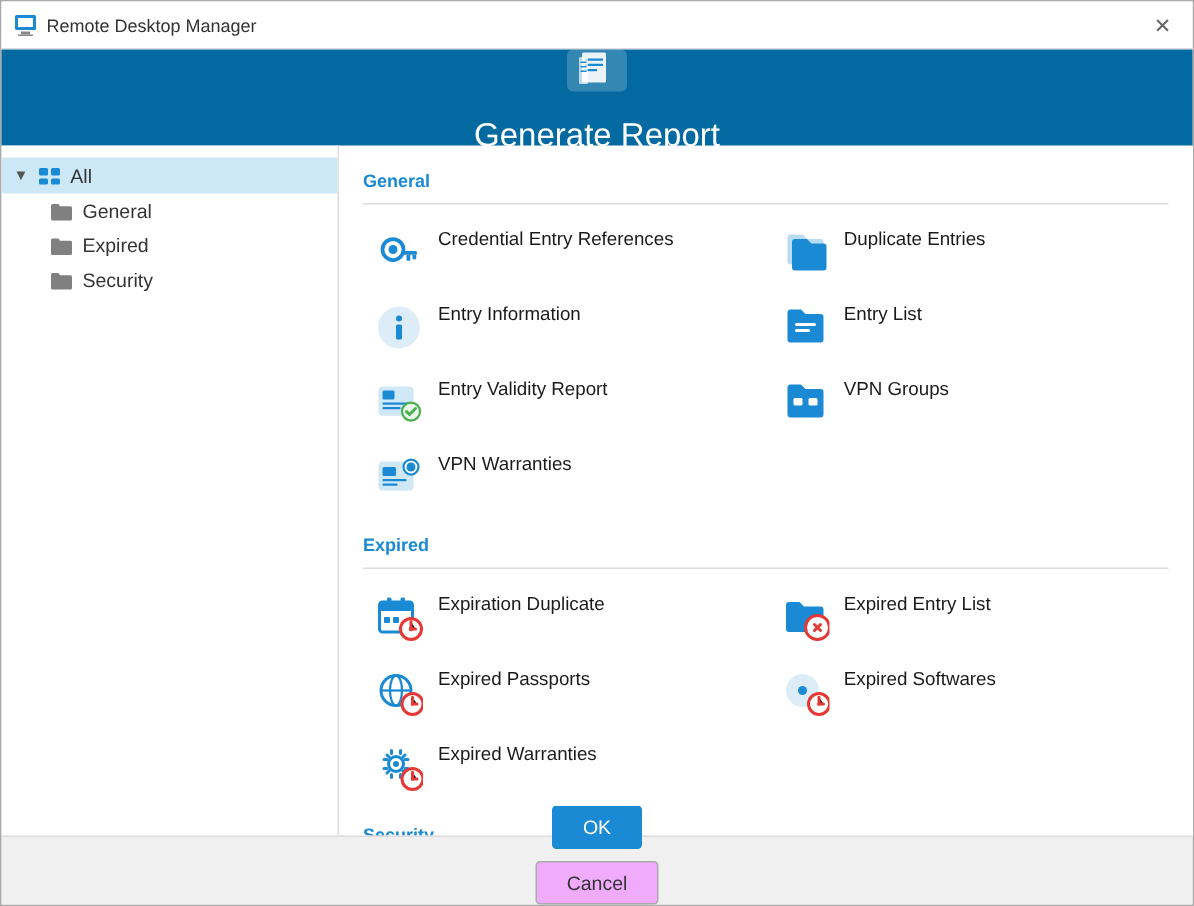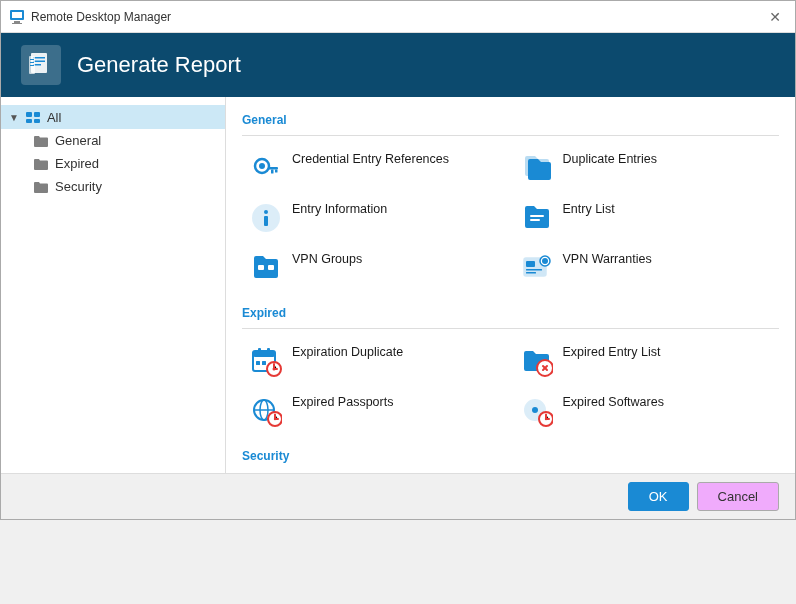--- a/index.html
+++ b/index.html
@@ -1,20 +1,20 @@
 <!DOCTYPE html>
 <html><head>
   <meta charset="utf-8">
   <style>
     * { box-sizing: border-box; margin: 0; padding: 0; }
     body { font-family: 'Segoe UI', Arial, sans-serif; font-size: 13px; background: #f0f0f0; }
 
     .window {
       width: 796px;
-      height: 520px;
+      height: 604px;
       background: #fff;
       border: 1px solid #aaa;
       display: flex;
       flex-direction: column;
       box-shadow: 2px 2px 8px rgba(0,0,0,0.3);
     }
 
     
     .titlebar {
       background: #fff;
@@ -43,27 +43,28 @@
       display: flex;
       align-items: center;
       justify-content: center;
       cursor: pointer;
       font-size: 14px;
       color: #666;
     }
 
     
     .header {
-      background: #0c4a6e;
+      background: #0369a1;
       height: 64px;
       display: flex;
       align-items: center;
       padding: 0 20px;
       gap: 16px;
       flex-shrink: 0;
+      flex-direction: column;
     }
     .header-icon {
       width: 40px;
       height: 40px;
       background: rgba(255,255,255,0.2);
       border-radius: 4px;
       display: flex;
       align-items: center;
       justify-content: center;
     }
@@ -166,20 +167,21 @@
     .footer {
       height: 46px;
       background: #f0f0f0;
       border-top: 1px solid #ddd;
       display: flex;
       align-items: center;
       justify-content: flex-end;
       padding: 0 16px;
       gap: 8px;
       flex-shrink: 0;
+      flex-direction: column;
     }
     .btn {
       padding: 6px 20px;
       font-size: 13px;
       cursor: pointer;
       border-radius: 3px;
       border: 1px solid #aaa;
       background: #f0abfc;
       color: #333;
     }
@@ -306,20 +308,33 @@
               <svg width="32" height="32" viewBox="0 0 32 32">
                 <path d="M4 6 Q4 4 6 4 L13 4 L16 7 L26 7 Q28 7 28 9 L28 24 Q28 26 26 26 L6 26 Q4 26 4 24 Z" fill="#1a8ad4"></path>
                 <rect x="9" y="13" width="14" height="2" rx="1" fill="#fff"></rect>
                 <rect x="9" y="17" width="10" height="2" rx="1" fill="#fff"></rect>
               </svg>
             </div>
             <span class="item-label">Entry List</span>
           </div>
 
 
+          <div class="report-item">
+            <div class="item-icon">
+              <svg width="32" height="32" viewBox="0 0 32 32">
+                <rect x="3" y="6" width="22" height="18" rx="2" fill="#1a8ad4" opacity="0.2" stroke="#1a8ad4" stroke-width="1.5"></rect>
+                <rect x="5" y="8" width="8" height="6" rx="1" fill="#1a8ad4"></rect>
+                <rect x="5" y="16" width="18" height="1.5" rx="0.5" fill="#1a8ad4"></rect>
+                <rect x="5" y="19" width="12" height="1.5" rx="0.5" fill="#1a8ad4"></rect>
+                <circle cx="24" cy="22" r="6" fill="#e8f5e9" stroke="#4caf50" stroke-width="1.5"></circle>
+                <path d="M21 22 L23 24 L27 20" stroke="#4caf50" stroke-width="2" fill="none" stroke-linecap="round"></path>
+              </svg>
+            </div>
+            <span class="item-label">Entry Validity Report</span>
+          </div>
 
           <div class="report-item">
             <div class="item-icon">
               <svg width="32" height="32" viewBox="0 0 32 32">
                 <path d="M4 6 Q4 4 6 4 L13 4 L16 7 L26 7 Q28 7 28 9 L28 24 Q28 26 26 26 L6 26 Q4 26 4 24 Z" fill="#1a8ad4"></path>
                 <rect x="8" y="13" width="6" height="5" rx="1" fill="#fff"></rect>
                 <rect x="18" y="13" width="6" height="5" rx="1" fill="#fff"></rect>
               </svg>
             </div>
             <span class="item-label">VPN Groups</span>
@@ -393,20 +408,33 @@
                 <circle cx="14" cy="15" r="10" fill="#1a8ad4" opacity="0.15" stroke="#1a8ad4" stroke-width="2"></circle>
                 <circle cx="14" cy="15" r="3" fill="#1a8ad4"></circle>
                 <circle cx="25" cy="24" r="7" fill="#fff" stroke="#e53935" stroke-width="2"></circle>
                 <path d="M25 19.5 L25 24 L28 24" stroke="#e53935" stroke-width="2" stroke-linecap="round"></path>
                 <circle cx="25" cy="24" r="1.2" fill="#e53935"></circle>
               </svg>
             </div>
             <span class="item-label">Expired Softwares</span>
           </div>
 
+          <div class="report-item">
+            <div class="item-icon">
+              <svg width="32" height="32" viewBox="0 0 32 32">
+                <circle cx="14" cy="14" r="5" fill="none" stroke="#1a8ad4" stroke-width="2"></circle>
+                <circle cx="14" cy="14" r="2" fill="#1a8ad4"></circle>
+                <path d="M11 5 L11 7 M17 5 L17 7 M20 8 L18.5 9.5 M22 11 L20 11 M22 17 L20 17 M20 20 L18.5 18.5 M17 23 L17 21 M11 23 L11 21 M8 20 L9.5 18.5 M6 17 L8 17 M6 11 L8 11 M8 8 L9.5 9.5" stroke="#1a8ad4" stroke-width="2" stroke-linecap="round"></path>
+                <circle cx="25" cy="24" r="7" fill="#fff" stroke="#e53935" stroke-width="2"></circle>
+                <path d="M25 19.5 L25 24 L28 24" stroke="#e53935" stroke-width="2" stroke-linecap="round"></path>
+                <circle cx="25" cy="24" r="1.2" fill="#e53935"></circle>
+              </svg>
+            </div>
+            <span class="item-label">Expired Warranties</span>
+          </div>
 
         </div>
 
         <div class="section-label">Security</div>
 
       </div>
     </div>
 
   </div>
 

